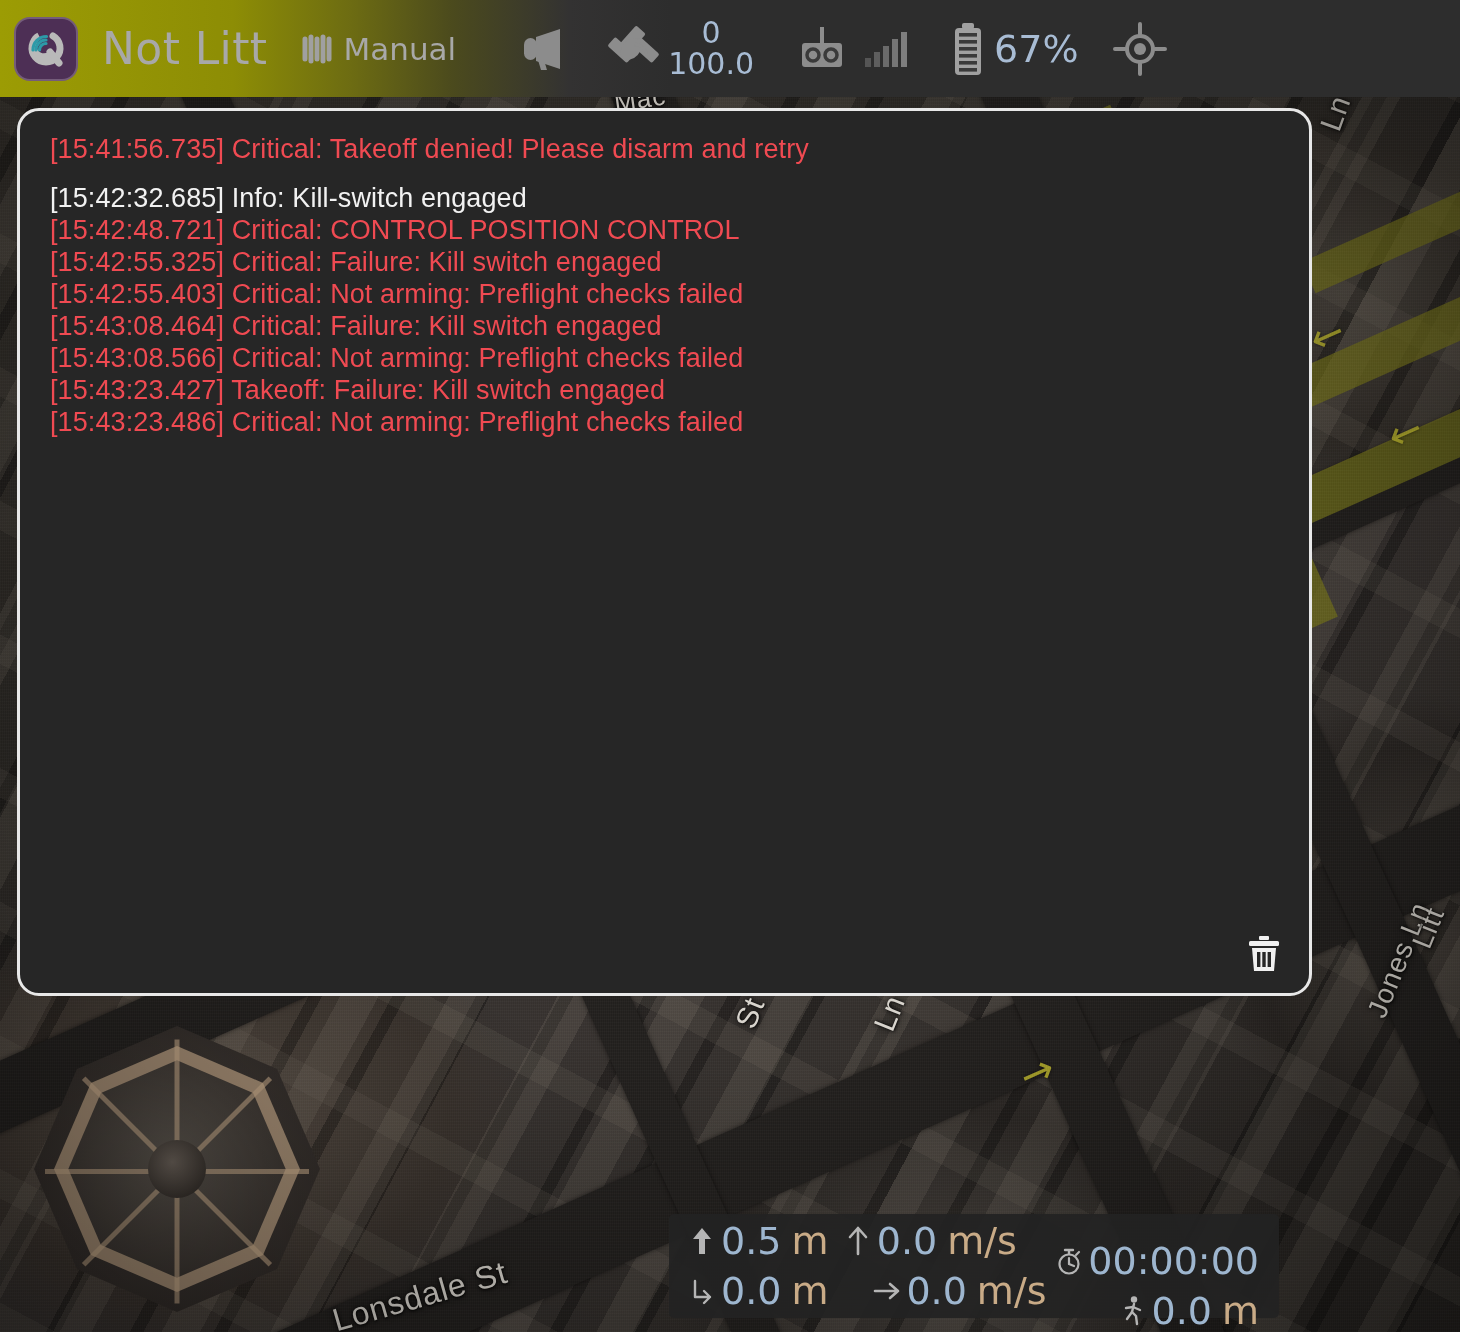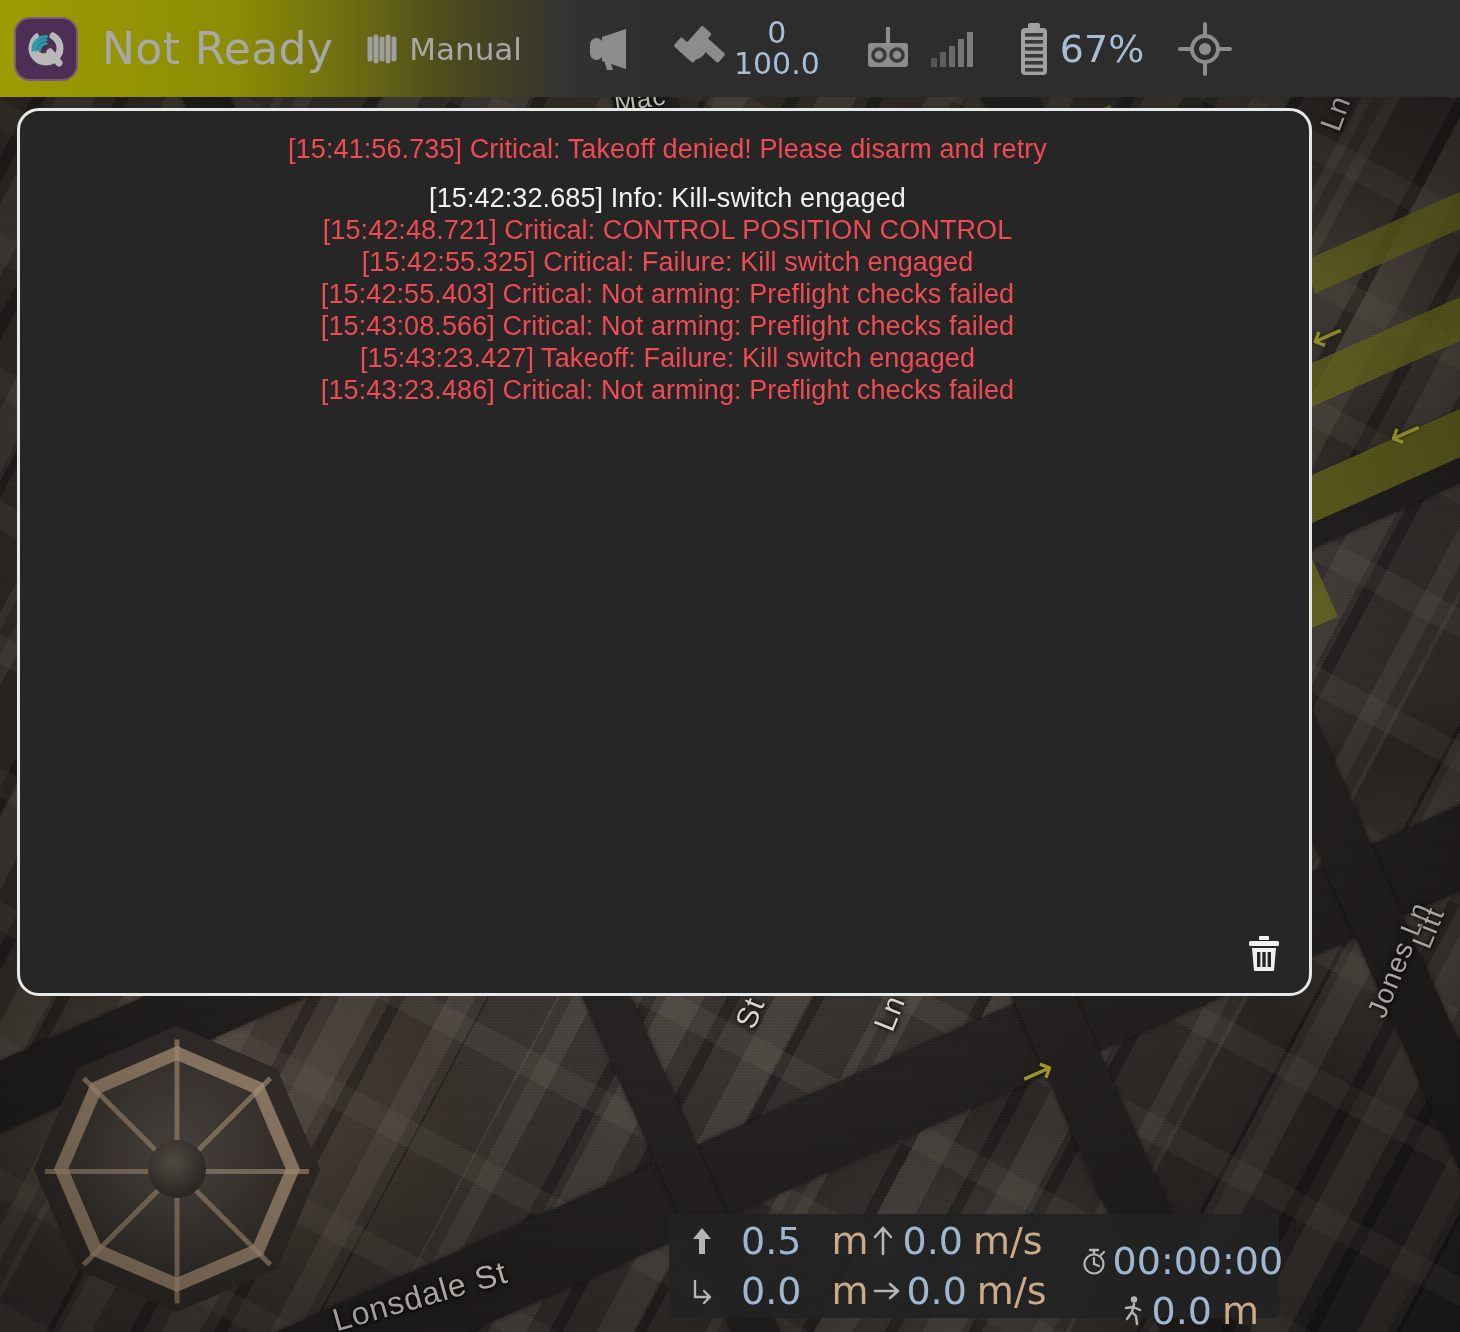--- a/index.html
+++ b/index.html
@@ -165,21 +165,21 @@
     position:absolute; left:17px; top:108px;
     width:1295px; height:888px;
     background:#262626;
     border:3px solid #e8e8e8;
     border-radius:22px;
     z-index:20;
     overflow:hidden;
   }
   #log-list {
     position:absolute; left:30px; top:22px; right:24px;
-    display:flex; flex-direction:column;align-items:center;
+    display:flex; flex-direction:column;
   }
   .log-line {
     font-family:"Liberation Sans", sans-serif;
     font-size:27px;
     line-height:32px;
     white-space:nowrap;
     letter-spacing:.1px;
   }
   .log-critical { color:#f04a52; }
   .log-info { color:#f2f2f2;margin-top:17px; }
@@ -206,21 +206,21 @@
   .tel-cell { display:flex; align-items:center; white-space:nowrap; }
   .tel-ico { display:flex; align-items:center; justify-content:center; width:30px; flex:none; }
   .tel-val {
     font-family:"DejaVu Sans", sans-serif;
     font-size:38px; color:#9eb6cf; margin-left:4px;
   }
   .tel-unit {
     font-family:"DejaVu Sans", sans-serif;
     font-size:38px; color:#c9ab87; margin-left:10px;
   }
-  .c1 { width:188px;gap:20px; }
+  .c1 { width:188px; }
   .c2 { width:212px; }
   .c3 { width:auto;margin-top:40px; }
 </style>
 </head>
 <body>
 
 <div id="app">
 
   <div id="map">
     <div class="map-layer map-base"></div>
@@ -275,21 +275,21 @@
       <div class="logo-btn">
         <svg width="46" height="46" viewBox="0 0 46 46">
           <path d="M30 10 a14 14 0 1 1 -14 0 a11 11 0 1 0 11 19" fill="none" stroke="#b9b9b9" stroke-width="7" stroke-linecap="round"></path>
           <path d="M27 26 L36 37" stroke="#b9b9b9" stroke-width="7" stroke-linecap="round"></path>
           <path d="M13 24 a10 10 0 0 1 10 -10" fill="none" stroke="#2c9aa8" stroke-width="3.2" stroke-linecap="round"></path>
           <path d="M10 24 a13.5 13.5 0 0 1 13.5 -13.5" fill="none" stroke="#2c9aa8" stroke-width="3.2" stroke-linecap="round"></path>
           <path d="M16.5 24 a6.5 6.5 0 0 1 6.5 -6.5" fill="none" stroke="#2c9aa8" stroke-width="3.2" stroke-linecap="round"></path>
         </svg>
       </div>
 
-      <div class="status-text">Not Ready</div>
+      <div class="status-text">Not Litt</div>
 
       <div class="mode-group">
         <span class="tb-ico">
           <svg width="34" height="32" viewBox="0 0 34 32">
             <path d="M5 6 L5 26 M11 4 Q11 16 11 28 M17 6 L17 26 M23 4 Q23 16 23 28 M29 6 L29 26" stroke="#a0a0a0" stroke-width="5" stroke-linecap="round" fill="none"></path>
           </svg>
         </span>
         <span class="mode-label">Manual</span>
       </div>
 
@@ -373,20 +373,21 @@
     </div>
   </div>
 
   <div id="log-panel">
     <div id="log-list">
       <div class="log-line log-critical">[15:41:56.735] Critical: Takeoff denied! Please disarm and retry</div>
       <div class="log-line log-info">[15:42:32.685] Info: Kill-switch engaged</div>
       <div class="log-line log-critical">[15:42:48.721] Critical: CONTROL POSITION CONTROL</div>
       <div class="log-line log-critical">[15:42:55.325] Critical: Failure: Kill switch engaged</div>
       <div class="log-line log-critical">[15:42:55.403] Critical: Not arming: Preflight checks failed</div>
+      <div class="log-line log-critical">[15:43:08.464] Critical: Failure: Kill switch engaged</div>
       <div class="log-line log-critical">[15:43:08.566] Critical: Not arming: Preflight checks failed</div>
       <div class="log-line log-critical">[15:43:23.427] Takeoff: Failure: Kill switch engaged</div>
       <div class="log-line log-critical">[15:43:23.486] Critical: Not arming: Preflight checks failed</div>
     </div>
 
     <div id="log-clear">
       <svg width="34" height="38" viewBox="0 0 34 38">
         <rect x="12" y="1" width="10" height="4" rx="1" fill="#f0f0f0"></rect>
         <rect x="2" y="6" width="30" height="5" rx="1.5" fill="#f0f0f0"></rect>
         <path d="M5 13 L29 13 L27 36 L7 36 Z" fill="#f0f0f0"></path>

